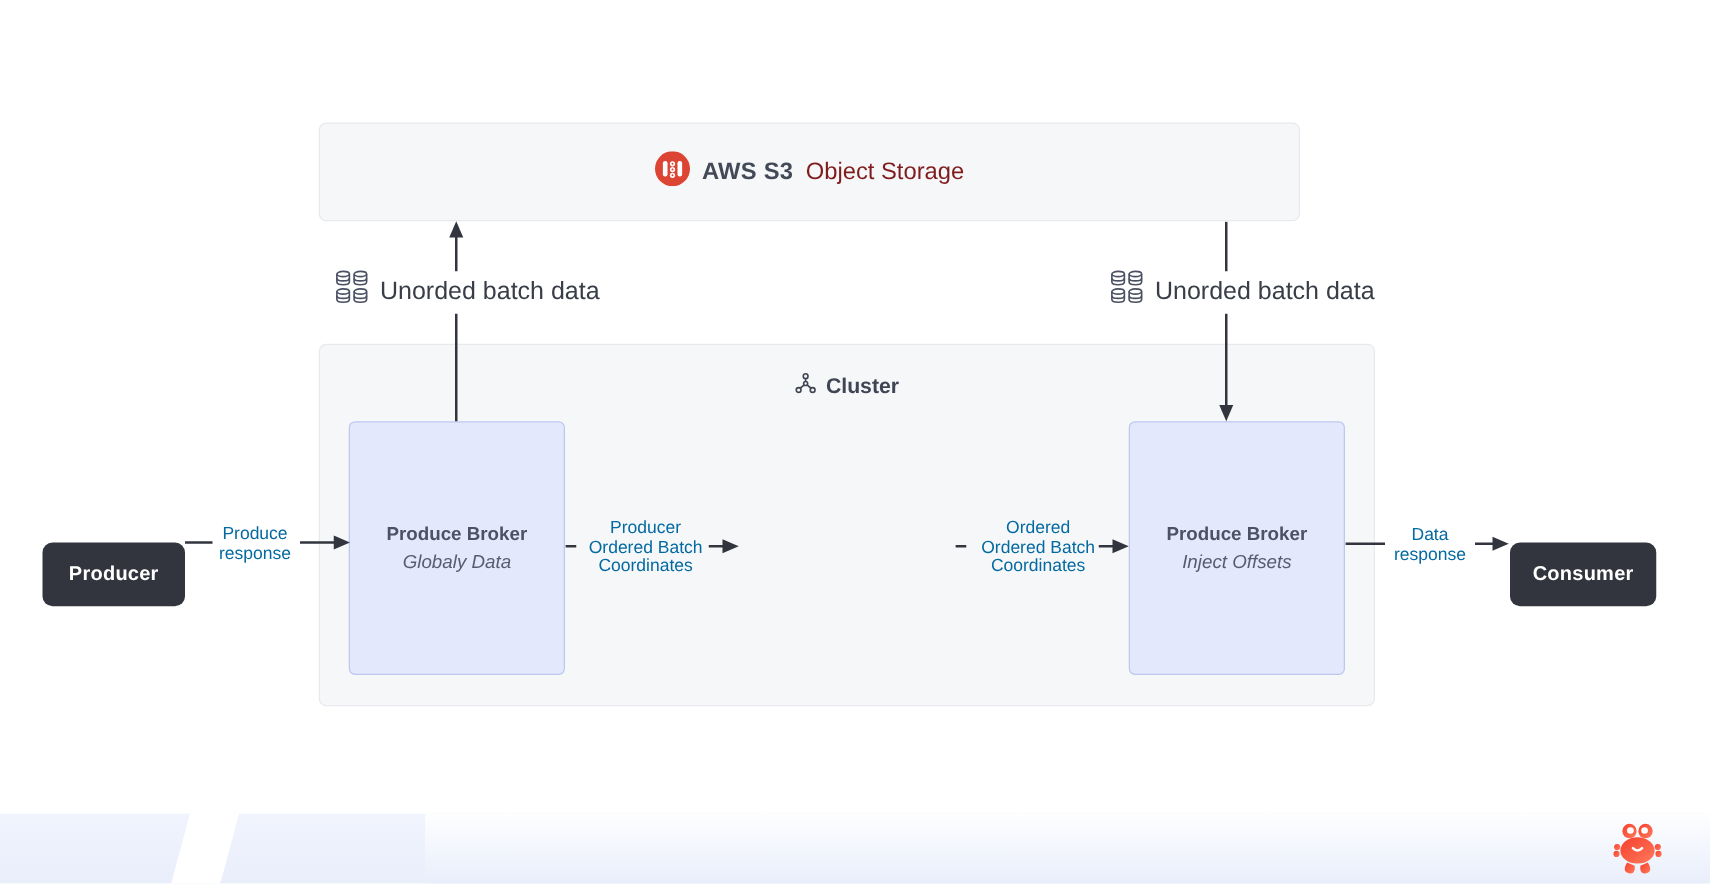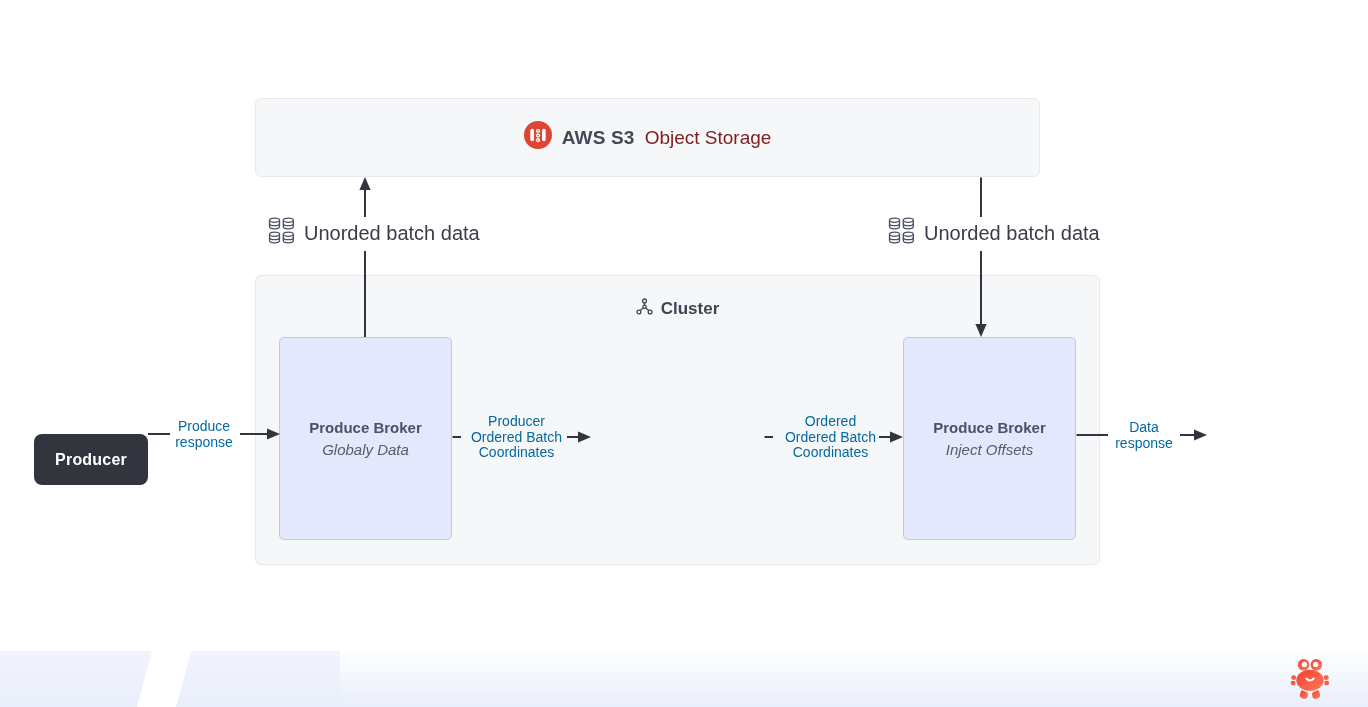--- a/index.html
+++ b/index.html
@@ -93,20 +93,23 @@
     <div class="node-title">Produce Broker</div>
     <div class="node-sub">Globaly Data</div>
   </div>
   <div class="node" style="left:903px">
     <div class="node-title">Produce Broker</div>
     <div class="node-sub">Inject Offsets</div>
   </div>
 
   <div class="endpoint producer">
     <span>Producer</span>
+  </div>
+  <div class="endpoint consumer">
+    <span>Consumer</span>
   </div>
 
   <svg class="arrows">
     <g stroke="#32353e" stroke-width="2" fill="none">
 
       <path d="M365 337 V251"></path>
       <path d="M365 217 V189"></path>
 
       <path d="M981 177.5 V217"></path>
       <path d="M981 251 V325"></path>

